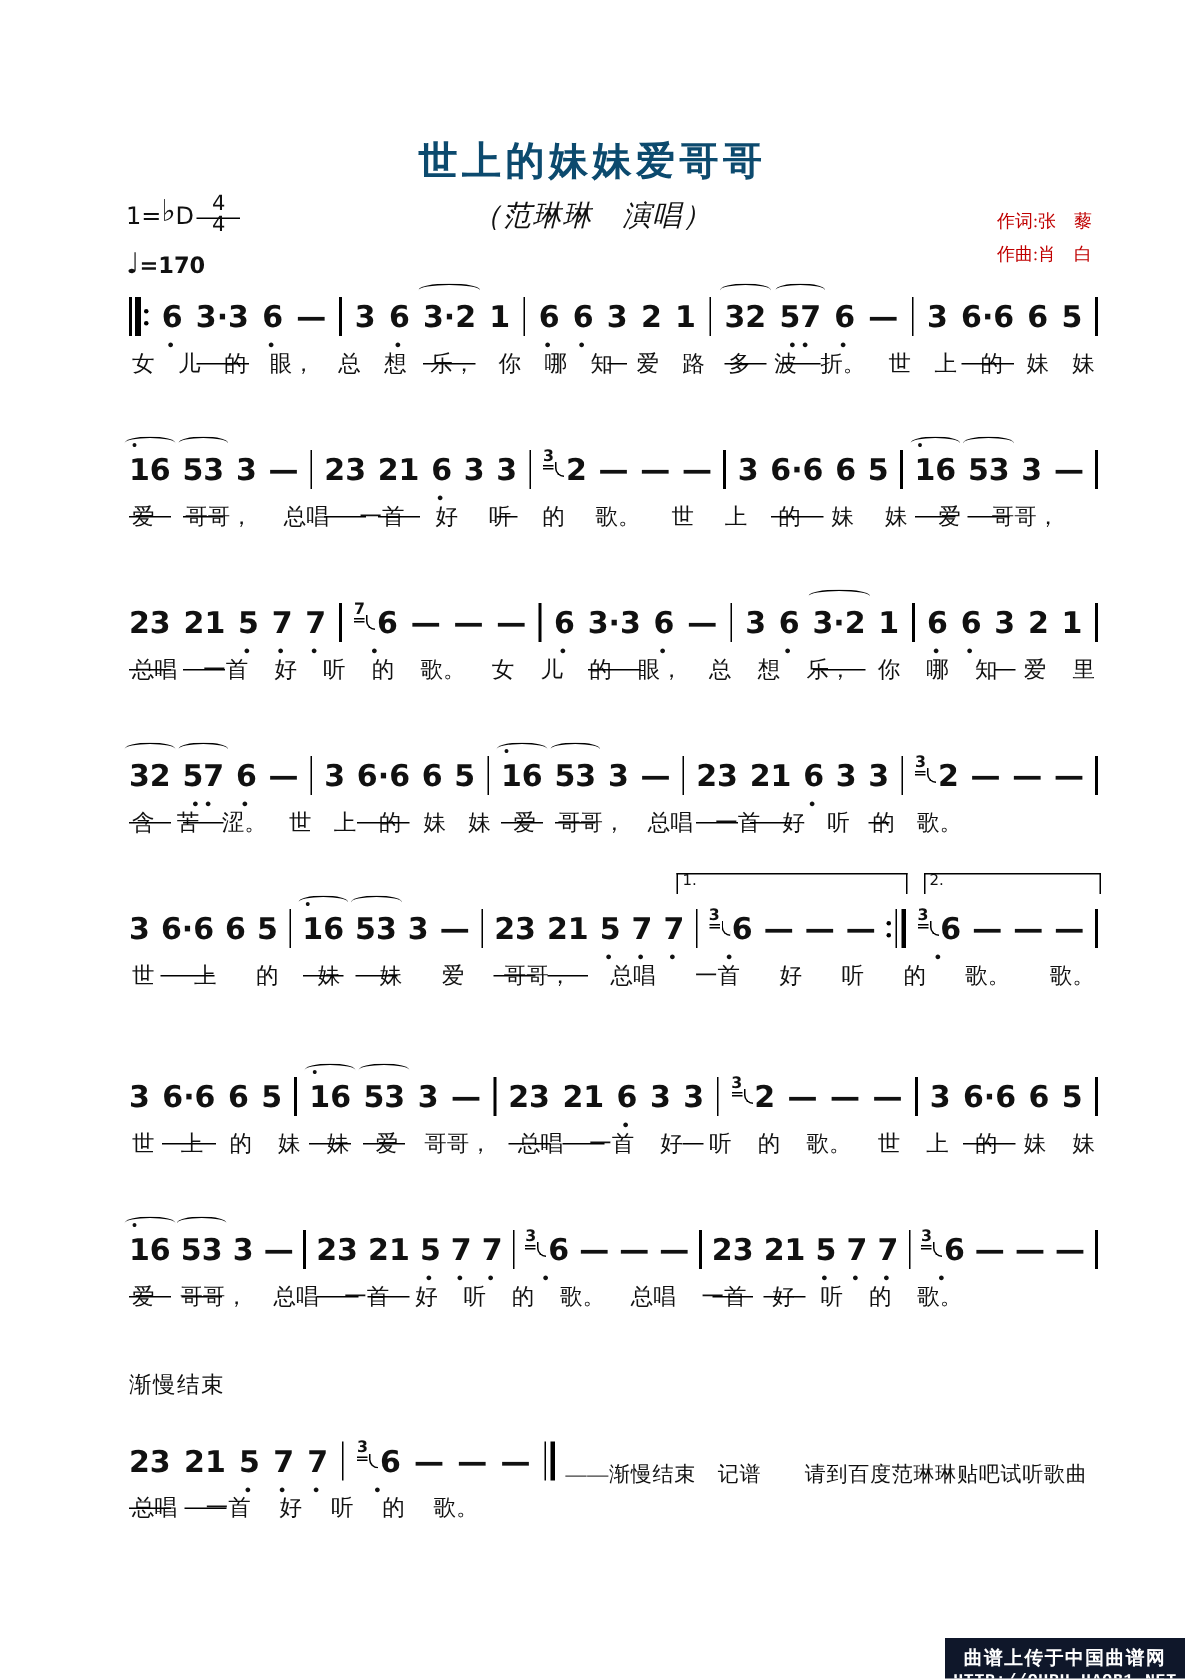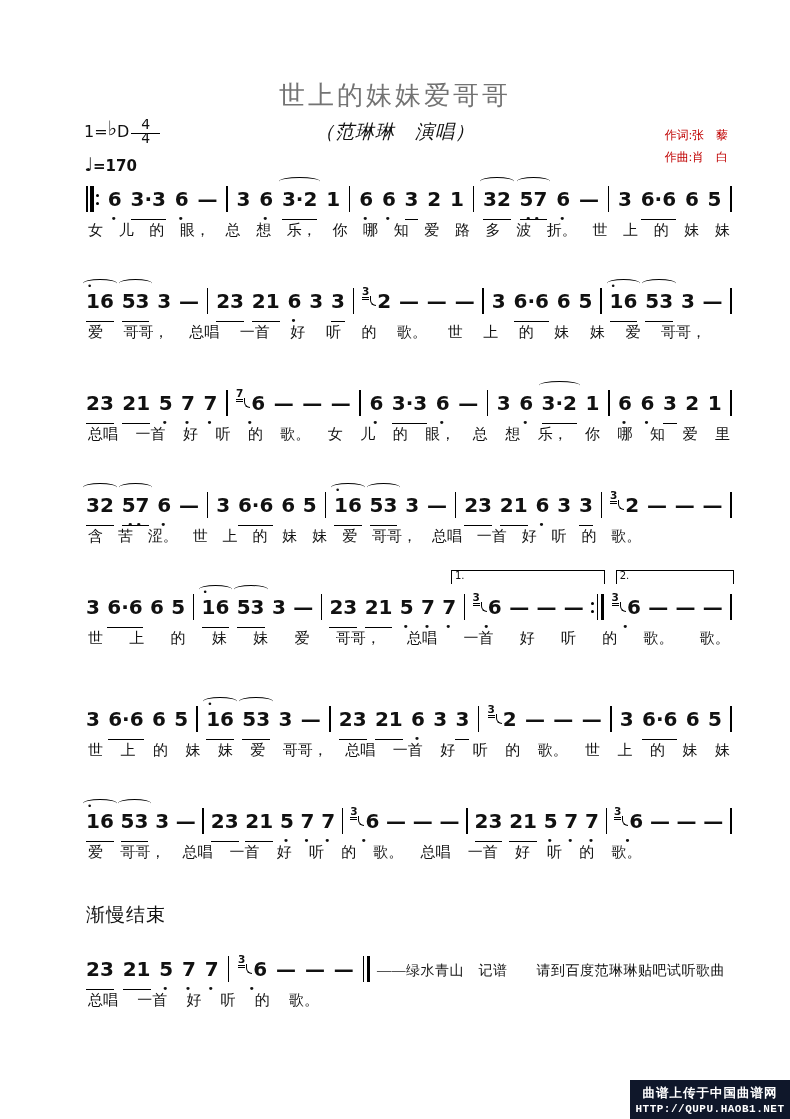--- a/index.html
+++ b/index.html
@@ -2,42 +2,42 @@
 <html><head>
 <meta charset="utf-8">
 <style>
   html,body{margin:0;padding:0;background:#fff;}
   body{width:790px;height:1119px;position:relative;overflow:hidden;
        font-family:"Liberation Serif", serif;color:#111;}
   .page{position:relative;width:790px;height:1119px;background:#fff;}
 
   
   .title{padding-top:78px;text-align:center;font-size:26px;letter-spacing:3px;
-         color:#737373;font-weight:normal;}
+         color:#0c4a6e;font-weight:bold;margin-top:12px;}
   .subtitle{text-align:center;font-size:19px;margin-top:6px;letter-spacing:1px;font-style:italic;}
   .credits{position:absolute;top:124px;right:62px;font-size:12px;line-height:22px;
            color:#c00000;text-align:left;}
   .keysig{position:absolute;top:118px;left:84px;font-size:16px;
           font-family:"DejaVu Sans", sans-serif;}
   .keysig .row1{display:flex;align-items:center;}
   .flat{font-size:20px;position:relative;top:-4px;}
   .frac{display:inline-block;text-align:center;margin-left:2px;font-size:14px;line-height:13px;}
   .frac .top{border-bottom:1px solid #000;padding:0 10px 1px 10px;}
   .frac .bot{padding-top:1px;}
   .tempo{margin-top:8px;font-size:15px;font-weight:bold;}
   .tempo .qn{font-size:19px;}
 
   
   .score{position:absolute;top:168px;left:86px;right:58px;}
   .mline{position:relative;margin-bottom:30px;}
   .notes{display:flex;justify-content:space-between;align-items:flex-end;
          height:28px;padding-top:16px;font-family:"DejaVu Sans", sans-serif;}
   .tok{position:relative;display:inline-block;text-align:center;line-height:22px;}
   .nt{font-weight:bold;font-size:20px;font-style:normal;}
-  .nt.u1{border-bottom:1.5px solid #000;padding-bottom:8px;}
+  .nt.u1{border-bottom:1.5px solid #000;padding-bottom:19px;}
   .db{position:absolute;left:50%;transform:translateX(-50%);bottom:-11px;
       font-size:11px;font-style:normal;line-height:8px;letter-spacing:2px;}
   .da{position:absolute;left:1px;top:-7px;font-size:9px;font-style:normal;line-height:6px;}
   .arc{position:absolute;left:-3px;right:-3px;top:-11px;height:8px;display:block;
        border-top:1.6px solid #000;border-radius:100% 100% 0 0/100% 100% 0 0;}
   .grace{font-size:10.5px;font-weight:bold;border-bottom:3px double #000;
          vertical-align:13px;line-height:10px;}
   .ghook{display:inline-block;width:5px;height:9px;border-left:1.4px solid #000;
          border-bottom:1.4px solid #000;border-bottom-left-radius:6px;
          vertical-align:2px;margin:0 1px;}
@@ -57,21 +57,21 @@
   .mline.gap-lg{margin-bottom:40px;}
 
   
   .volta{position:absolute;top:-6px;height:13px;border-top:1.3px solid #000;
          border-left:1.3px solid #000;border-right:1.3px solid #000;
          font-size:10px;text-align:left;font-family:"DejaVu Sans", sans-serif;}
   .volta span{position:relative;top:-1px;left:3px;}
   .volta.v1{left:56.5%;width:23.5%;}
   .volta.v2{left:82%;width:18%;}
 
-  .ritard{font-size:19px;margin-bottom:10px;letter-spacing:1px;}
+  .ritard{font-size:15px;margin-bottom:10px;letter-spacing:1px;}
 
   
   .credit-line{position:absolute;left:377px;top:962px;font-size:14px;letter-spacing:.5px;}
   .watermark{position:absolute;right:0;bottom:0;width:160px;height:39px;
              background:#0f172a;color:#fff;text-align:center;}
   .wm1{font-size:12.5px;letter-spacing:1px;padding-top:5px;font-weight:bold;}
   .wm2{font-size:11px;font-family:"Liberation Mono", monospace;font-weight:bold;
        letter-spacing:.5px;margin-top:1px;}
 </style>
 </head>
@@ -553,20 +553,20 @@
           <span class="syl">总唱</span>
           <span class="syl">一首</span>
           <span class="syl">好</span>
           <span class="syl">听</span>
           <span class="syl">的</span>
           <span class="syl">歌。</span>
         </div>
     </div>
   </div>
 
-  <div class="credit-line">——绿水青山　记谱　　请到百度范琳琳贴吧试听歌曲</div>
+  <div class="credit-line">——渐慢结束　记谱　　请到百度范琳琳贴吧试听歌曲</div>
 
   <div class="watermark">
     <div class="wm1">曲谱上传于中国曲谱网</div>
     <div class="wm2">HTTP://QUPU.HAOB1.NET</div>
   </div>
 
 </div>
 
 </body></html>

